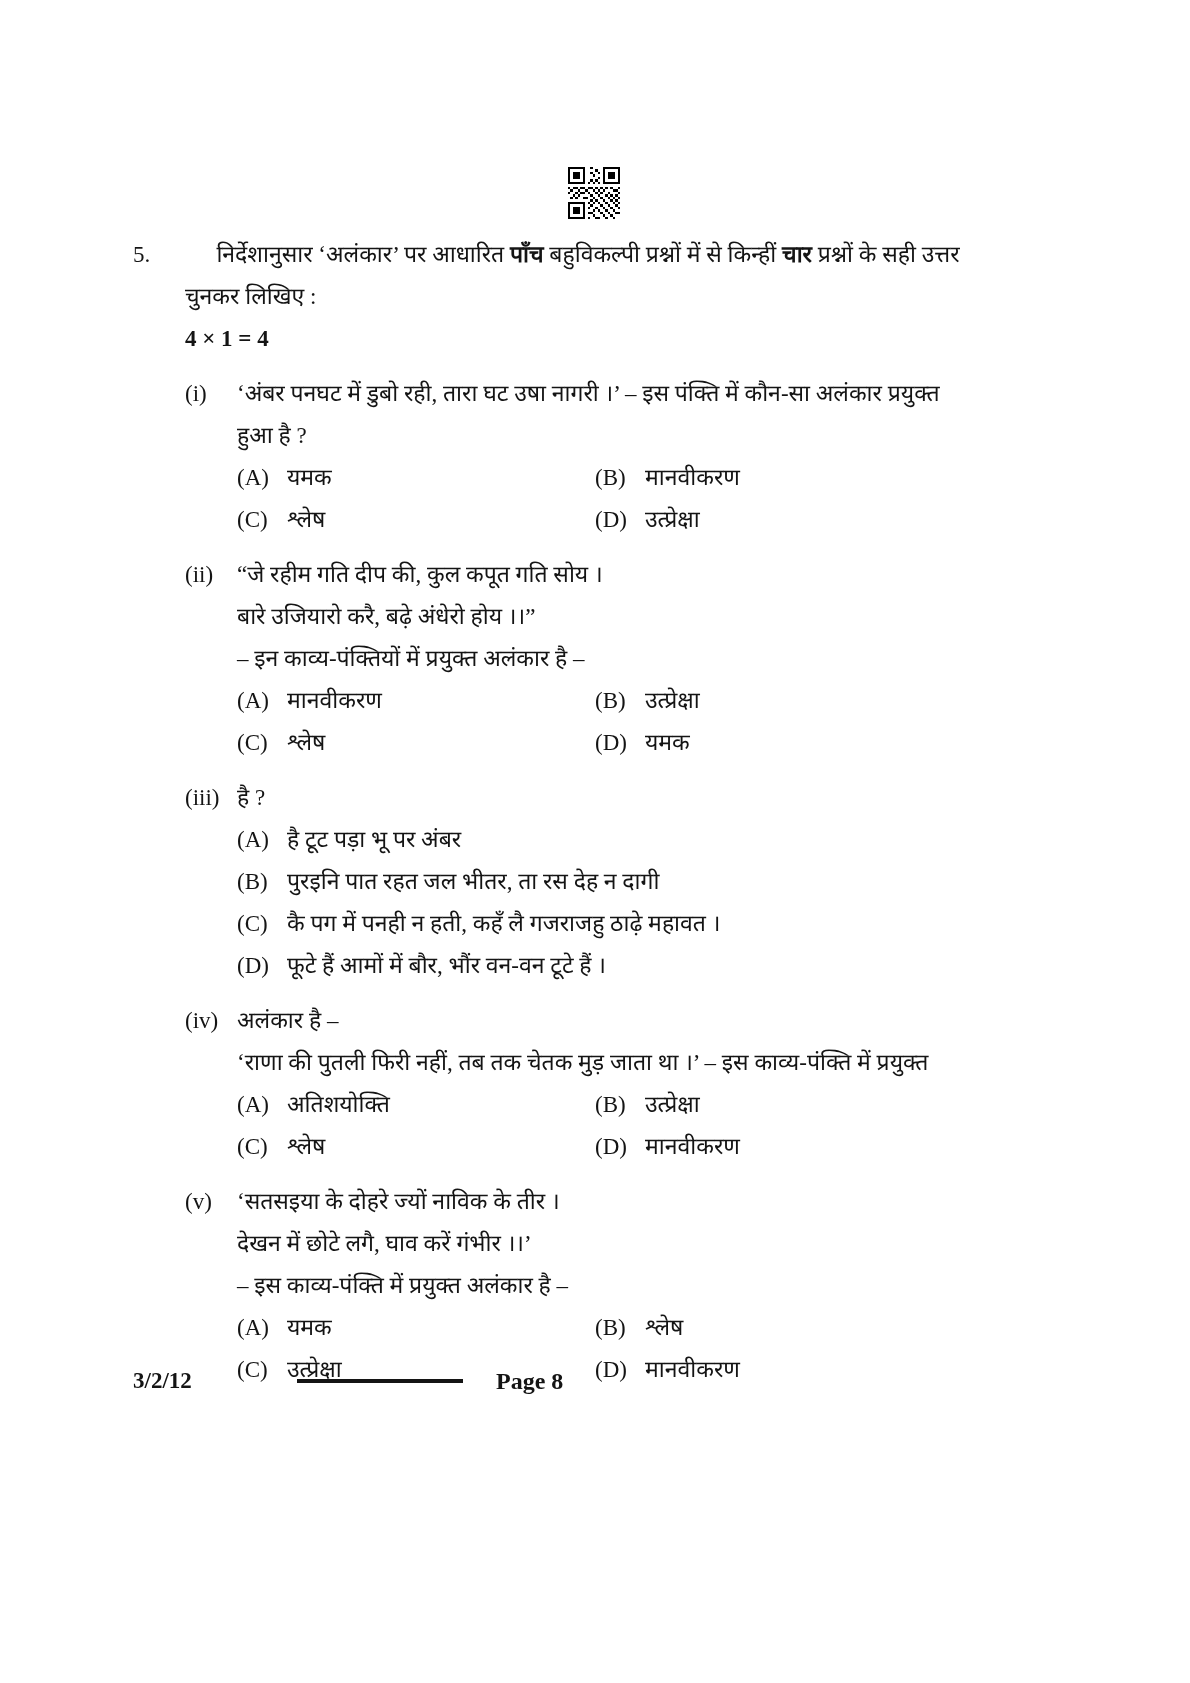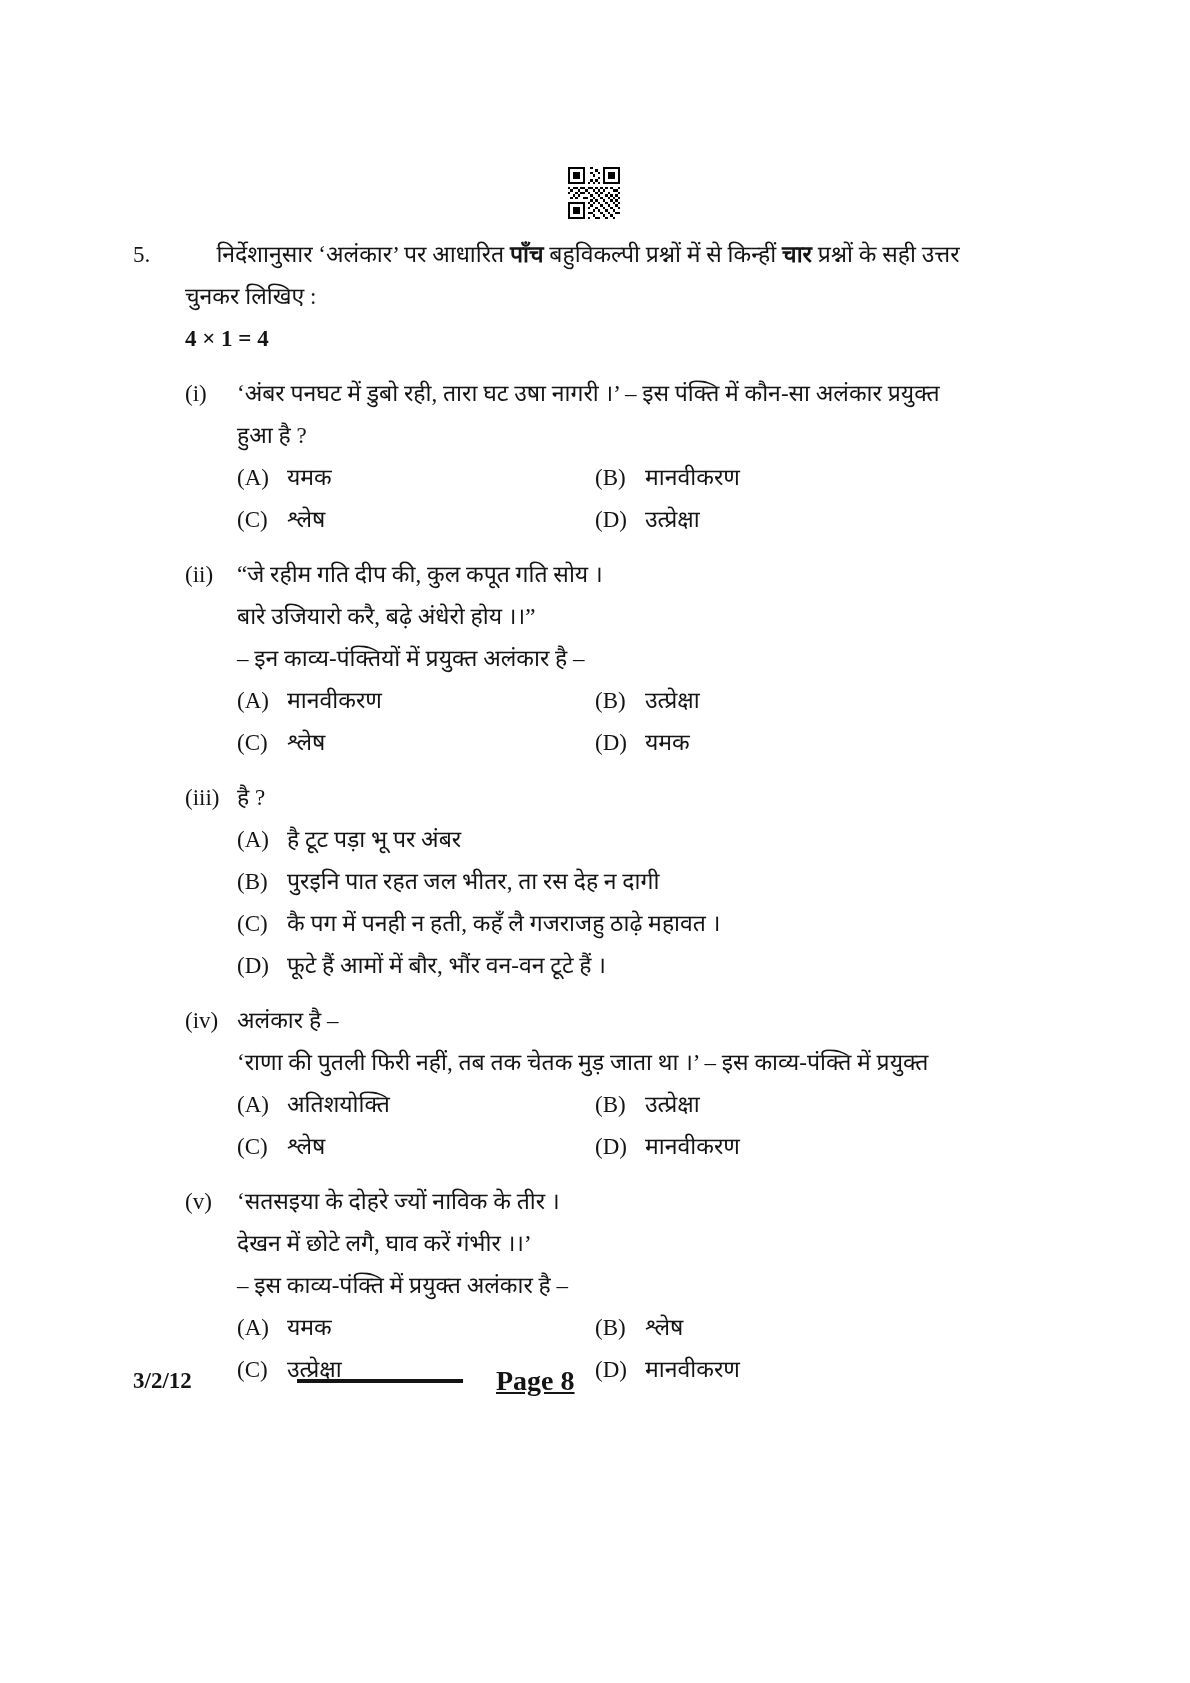--- a/index.html
+++ b/index.html
@@ -26,21 +26,21 @@
   .sq{position:relative;margin-top:13px;}
   .sq-label{position:absolute;left:0;top:0;}
   .sq-body{margin-left:52px;}
   .opts{display:grid;grid-template-columns:358px 1fr;}
   .opts.single{grid-template-columns:1fr;}
   .opt{display:flex;}
   .opt-letter{width:50px;flex:none;}
   .footer{position:absolute;top:1360px;left:0;width:1044px;height:46px;font-weight:bold;}
   .footer-code{position:absolute;left:133px;top:0;}
   .footer-line{position:absolute;left:297px;top:19px;width:166px;height:4px;background:#141414;}
-  .footer-page{position:absolute;left:496px;top:0;font-size:28px;text-decoration:underline;}
+  .footer-page{position:absolute;left:496px;top:0;font-size:24px;}
 </style>
 </head>
 <body>
 
 <div class="page">
 
   <svg class="qr" viewBox="0 0 21 21" shape-rendering="crispEdges" aria-hidden="true">
     <rect x="0" y="0" width="21" height="21" fill="#ffffff"></rect>
     <g fill="#000000">
       <rect x="0" y="0" width="7" height="7"></rect>

